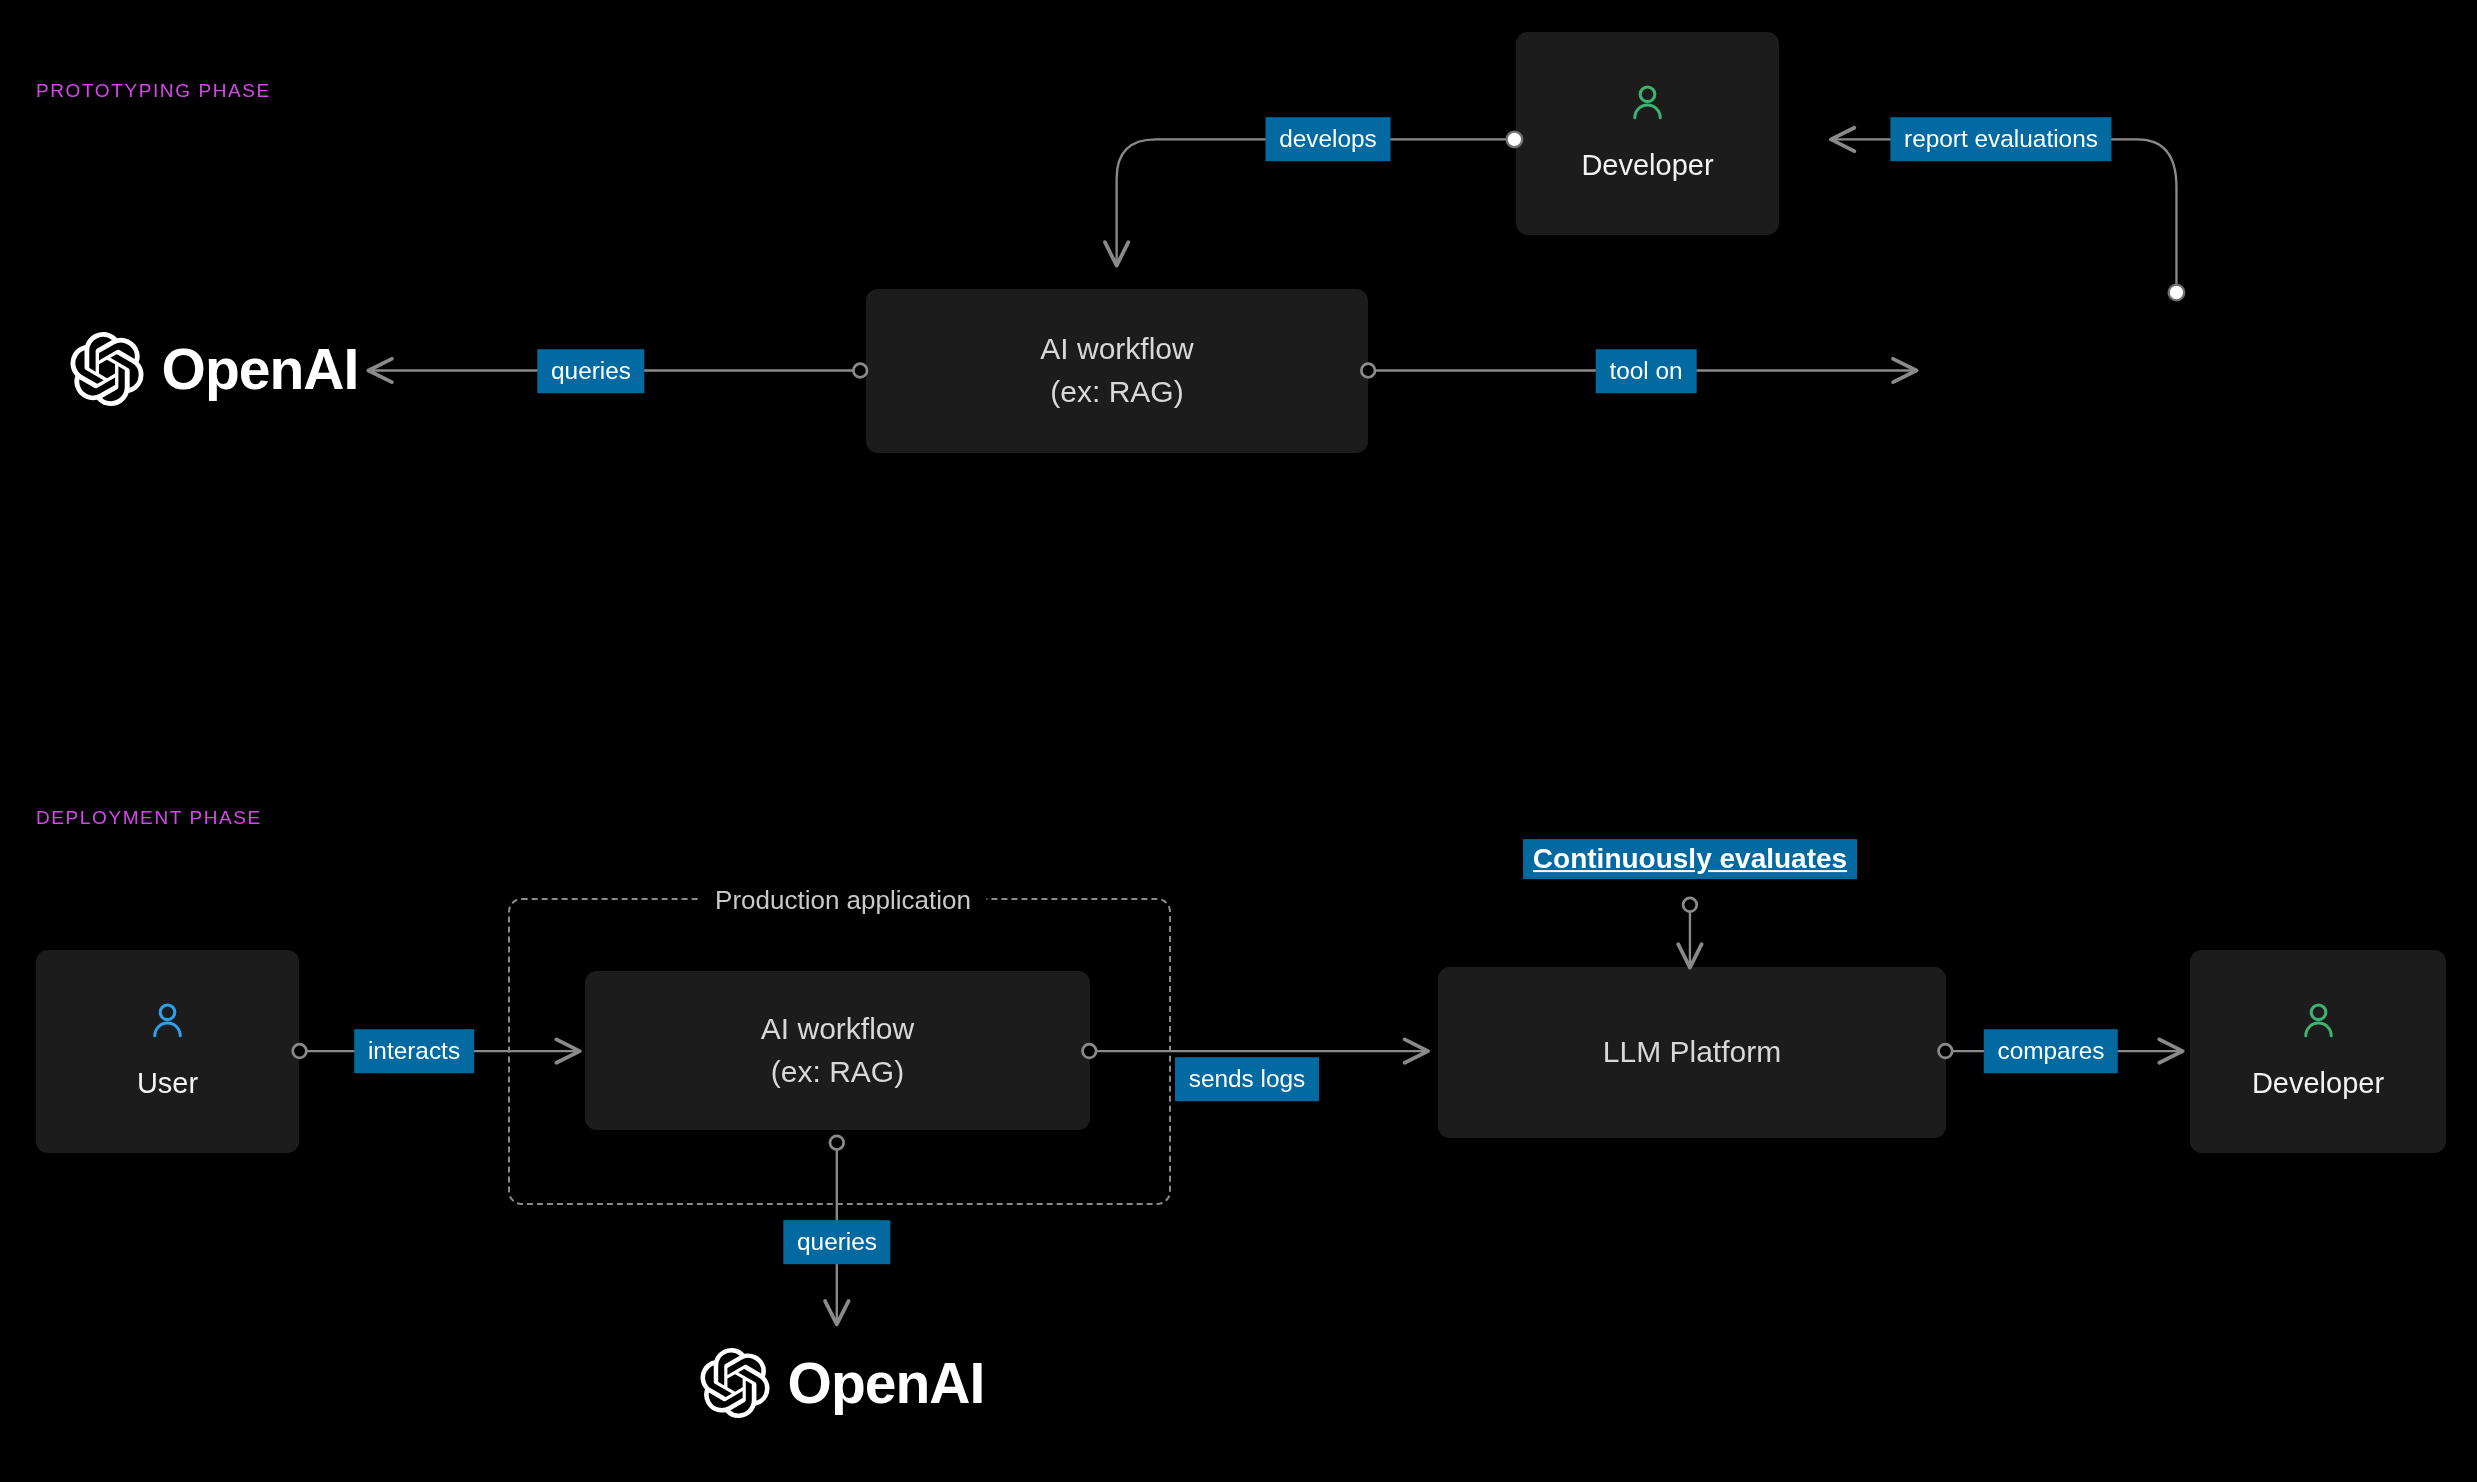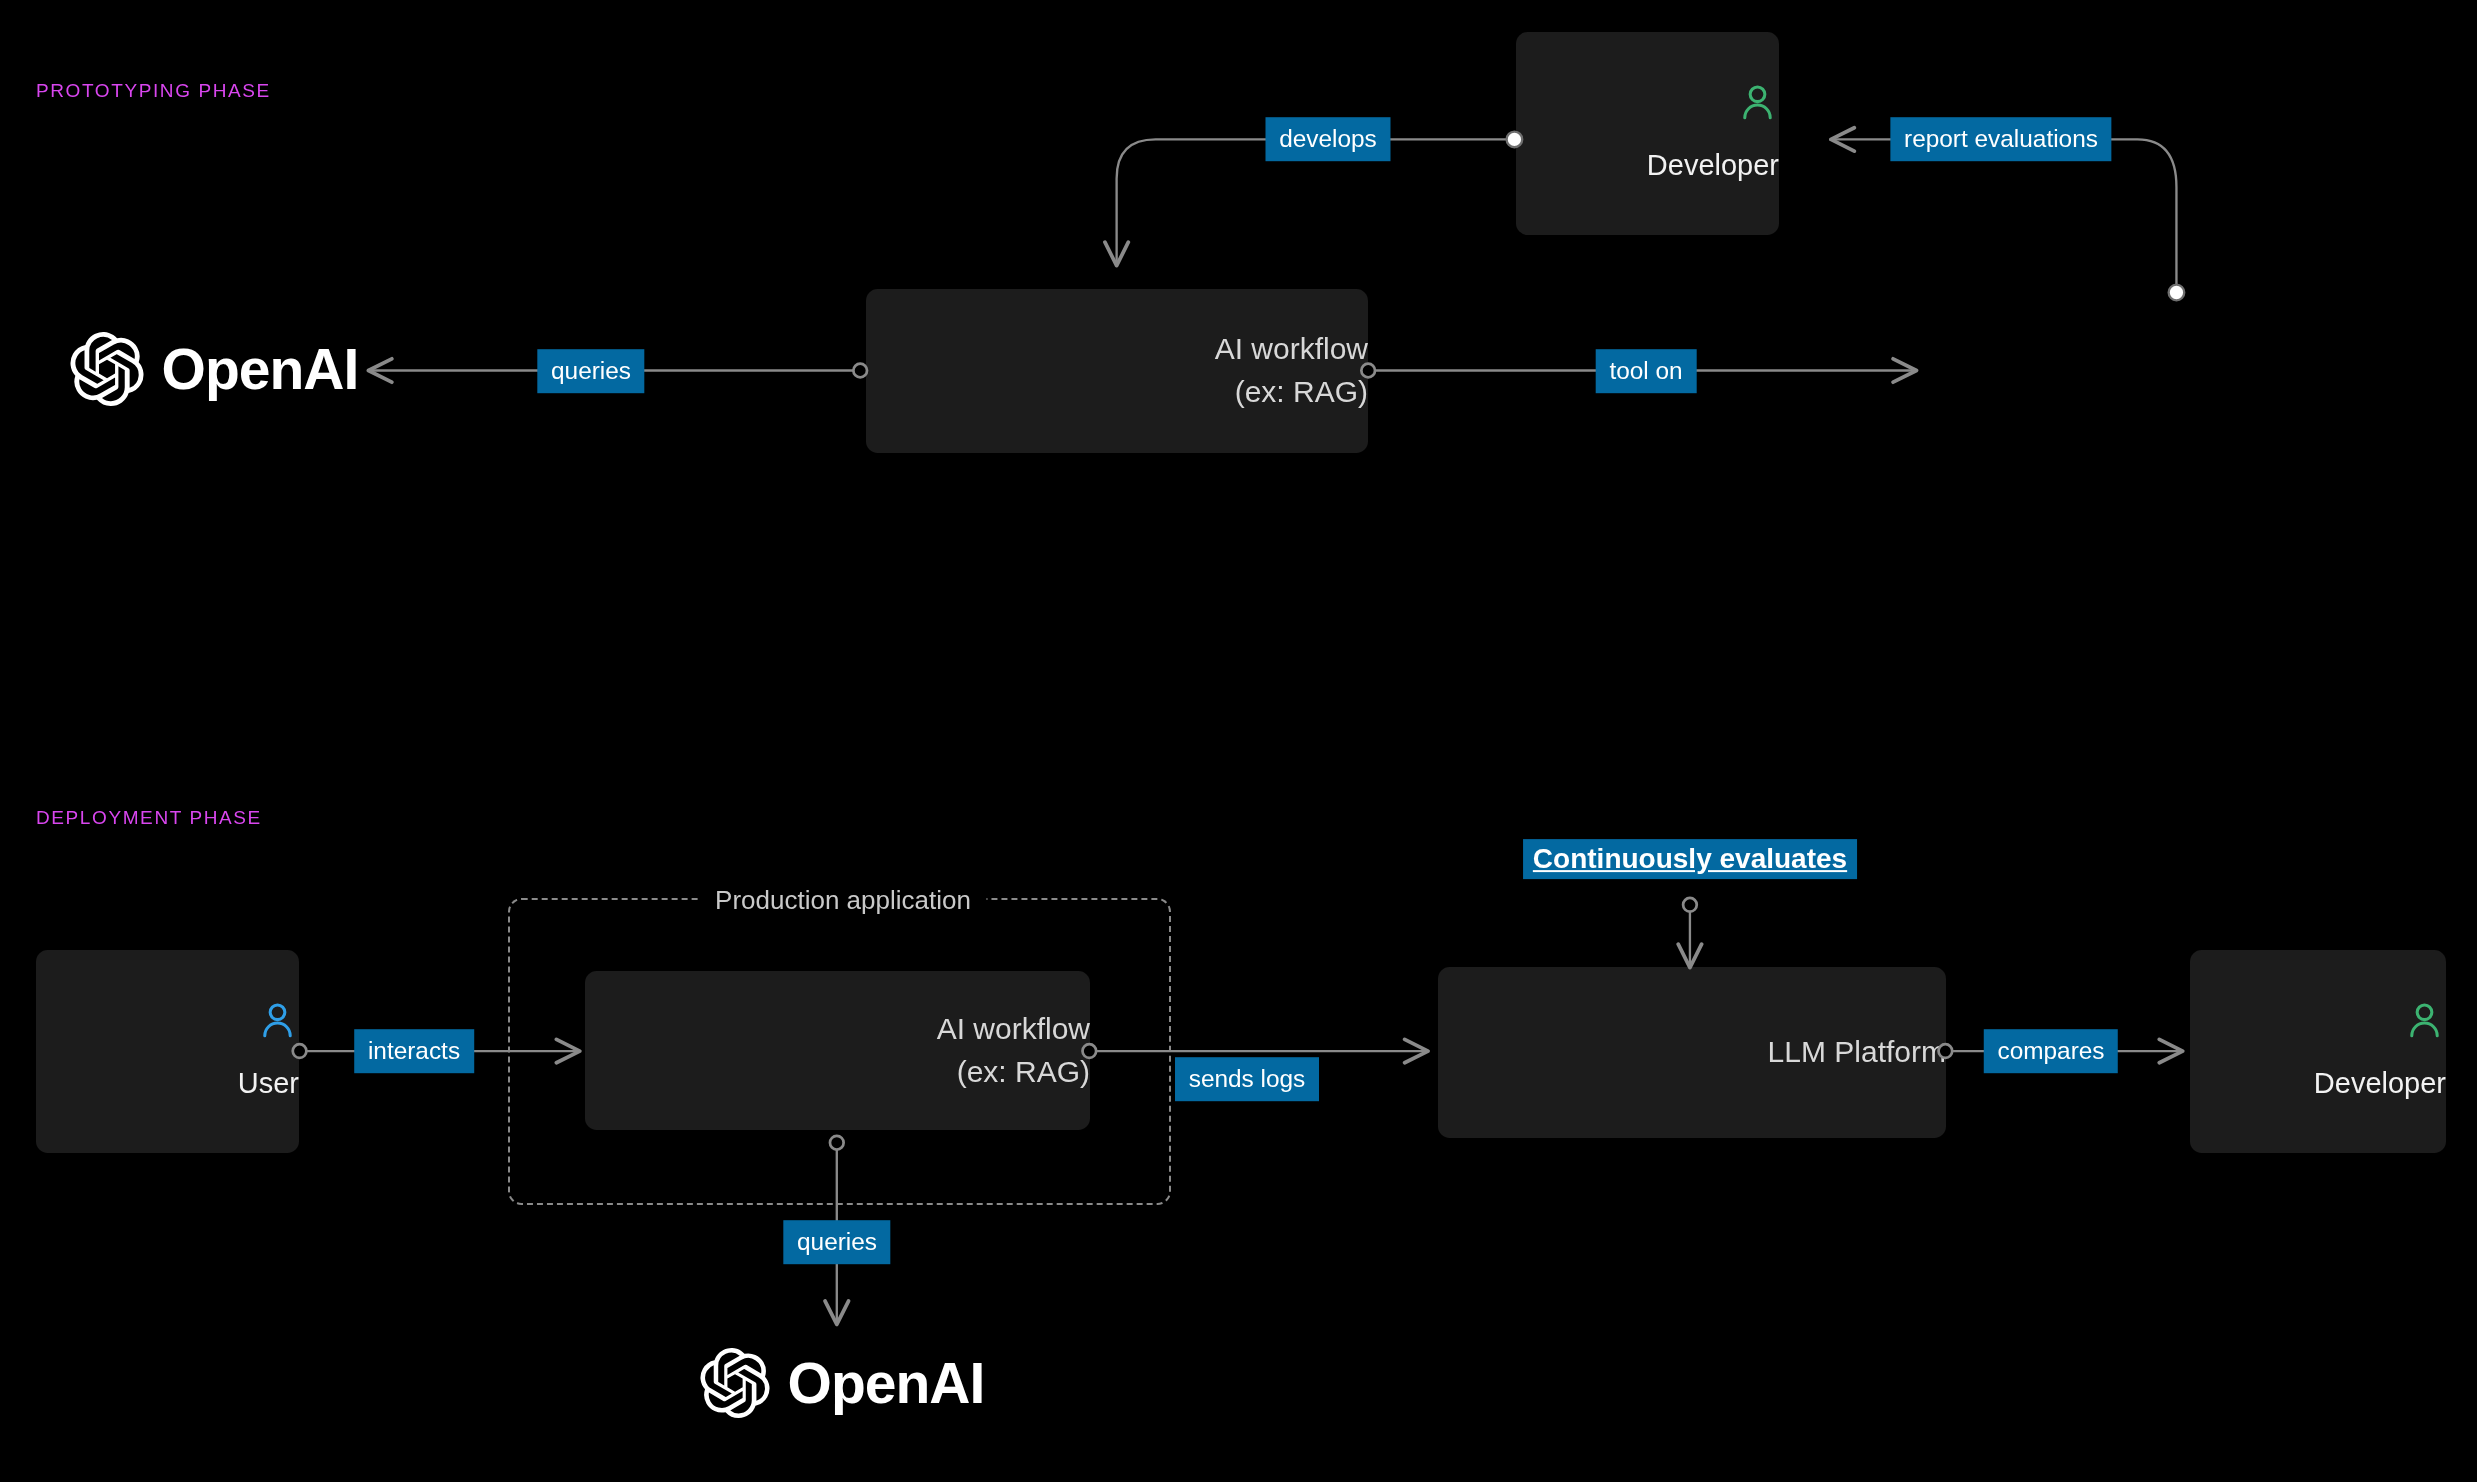--- a/index.html
+++ b/index.html
@@ -22,21 +22,21 @@
     font-size: 19px;
     font-weight: 500;
     letter-spacing: 1.6px;
   }
   .node {
     position: absolute;
     background: #1c1c1c;
     border-radius: 11.7px;
     display: flex;
     flex-direction: column;
-    align-items: flex-end;
+    align-items: center;
     justify-content: center;
     color: #d8d8d8;
     font-size: 30px;
     line-height: 1.42;
     text-align: center;
   }
   .node .node-label { display: block; }
   .node.actor { color: #f2f2f2; }
   .actor-icon { margin-bottom: 21.5px; display:block; }
   .actor .node-label { font-size: 29px; }

